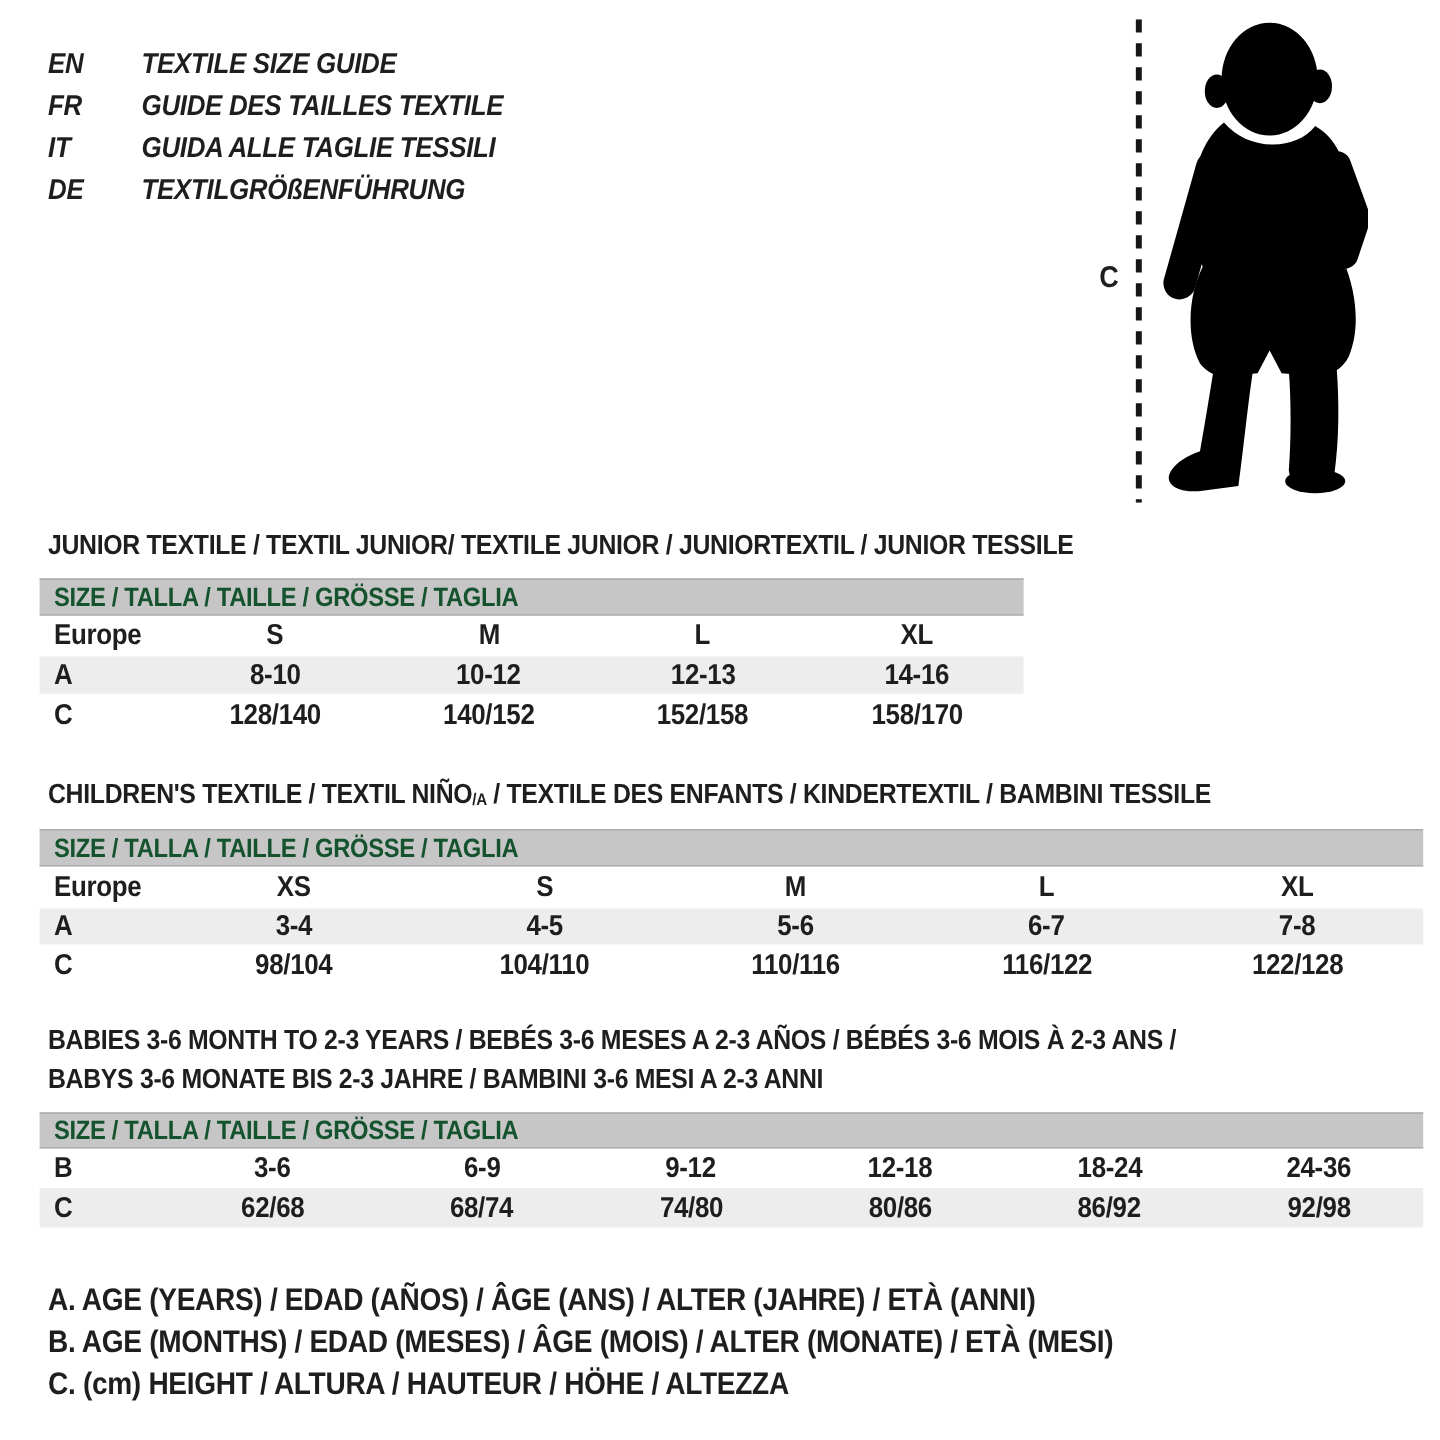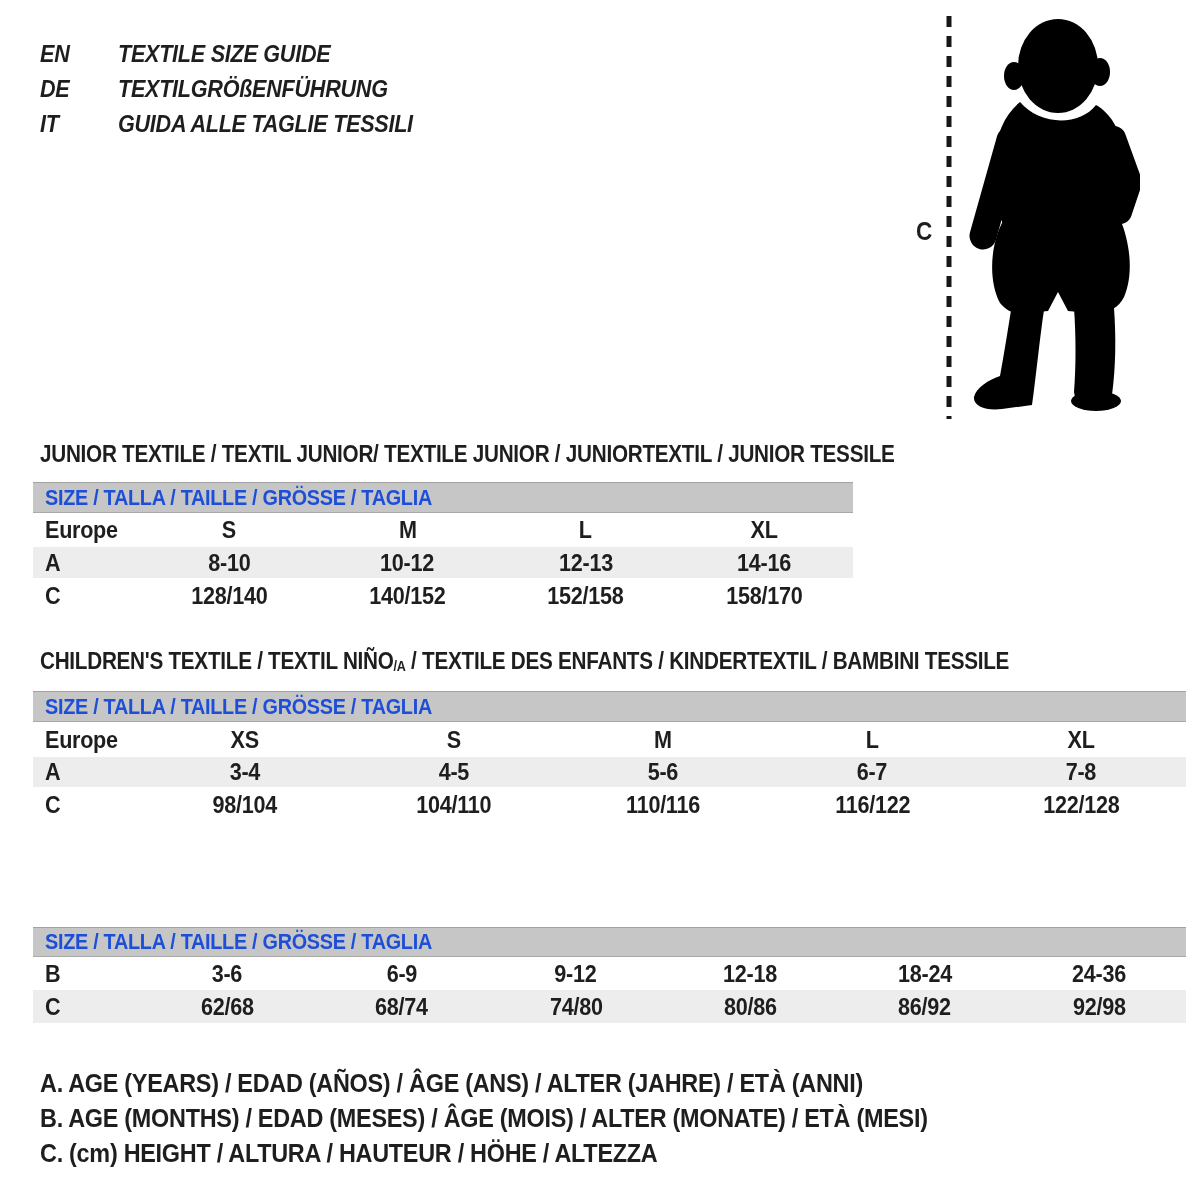--- a/index.html
+++ b/index.html
@@ -20,21 +20,21 @@
   .c-label{position:absolute;left:916px;top:217px;font-size:25px;}
   .dash-line{position:absolute;left:946px;top:16px;}
   .baby-svg{position:absolute;left:960px;top:14px;}
 
   
   .sec-title{position:absolute;left:40px;font-size:23px;line-height:33px;}
   .sub-a{font-size:14px;vertical-align:-2px;}
 
   
   .tbl{position:absolute;left:33px;}
-  .bar{background:#c6c6c6;color:#1d4ed8;display:flex;align-items:center;
+  .bar{background:#c6c6c6;color:#14532d;display:flex;align-items:center;
        padding-left:12px;font-size:22px;box-sizing:border-box;
        border-top:1px solid #a3a3a3;border-bottom:1px solid #a9a9a9;}
   .row{display:grid;align-items:center;font-size:24px;}
   .row .lbl{padding-left:12px;text-align:left;}
   .row .val{text-align:center;}
   .shade{background:#ededed;}
   .c4{grid-template-columns:107px repeat(4,1fr);}
   .c5{grid-template-columns:107px repeat(5,1fr);}
   .c6{grid-template-columns:107px repeat(6,1fr);}
 
@@ -46,26 +46,30 @@
 <body>
 
 <div class="page">
 
   <section class="langs">
     <div class="lang-row">
       <span class="lang-code"><span class="cx">EN</span></span>
       <span class="cx">TEXTILE SIZE GUIDE</span>
     </div>
     <div class="lang-row">
-      <span class="lang-code"><span class="cx">DE</span></span>
-      <span class="cx">TEXTILGRÖßENFÜHRUNG</span>
+      <span class="lang-code"><span class="cx">FR</span></span>
+      <span class="cx">GUIDE DES TAILLES TEXTILE</span>
     </div>
     <div class="lang-row">
       <span class="lang-code"><span class="cx">IT</span></span>
       <span class="cx">GUIDA ALLE TAGLIE TESSILI</span>
+    </div>
+    <div class="lang-row">
+      <span class="lang-code"><span class="cx">DE</span></span>
+      <span class="cx">TEXTILGRÖßENFÜHRUNG</span>
     </div>
   </section>
 
   <span class="c-label cx">C</span>
 
   <svg class="dash-line" width="6" height="403">
     <line x1="3" y1="0" x2="3" y2="403" stroke="#161616" stroke-width="5" stroke-dasharray="11 9"></line>
   </svg>
 
   <svg class="baby-svg" width="180" height="405" viewBox="0 0 180 405">
@@ -143,20 +147,24 @@
     <div class="row c5" style="height:35px;">
       <span class="lbl"><span class="cx">C</span></span>
       <span class="val"><span class="cxc">98/104</span></span>
       <span class="val"><span class="cxc">104/110</span></span>
       <span class="val"><span class="cxc">110/116</span></span>
       <span class="val"><span class="cxc">116/122</span></span>
       <span class="val"><span class="cxc">122/128</span></span>
     </div>
   </div>
 
+  <h2 class="sec-title" style="top:850px;margin:0;">
+    <span class="cx">BABIES 3-6 MONTH TO 2-3 YEARS / BEBÉS 3-6 MESES A 2-3 AÑOS / BÉBÉS 3-6 MOIS À 2-3 ANS /</span><br>
+    <span class="cx">BABYS 3-6 MONATE BIS 2-3 JAHRE / BAMBINI 3-6 MESI A 2-3 ANNI</span>
+  </h2>
   <div class="tbl" style="top:927px;width:1153px;">
     <div class="bar" style="height:30px;">
       <span class="cx">SIZE / TALLA / TAILLE / GRÖSSE / TAGLIA</span>
     </div>
     <div class="row c6" style="height:33px;">
       <span class="lbl"><span class="cx">B</span></span>
       <span class="val"><span class="cxc">3-6</span></span>
       <span class="val"><span class="cxc">6-9</span></span>
       <span class="val"><span class="cxc">9-12</span></span>
       <span class="val"><span class="cxc">12-18</span></span>

